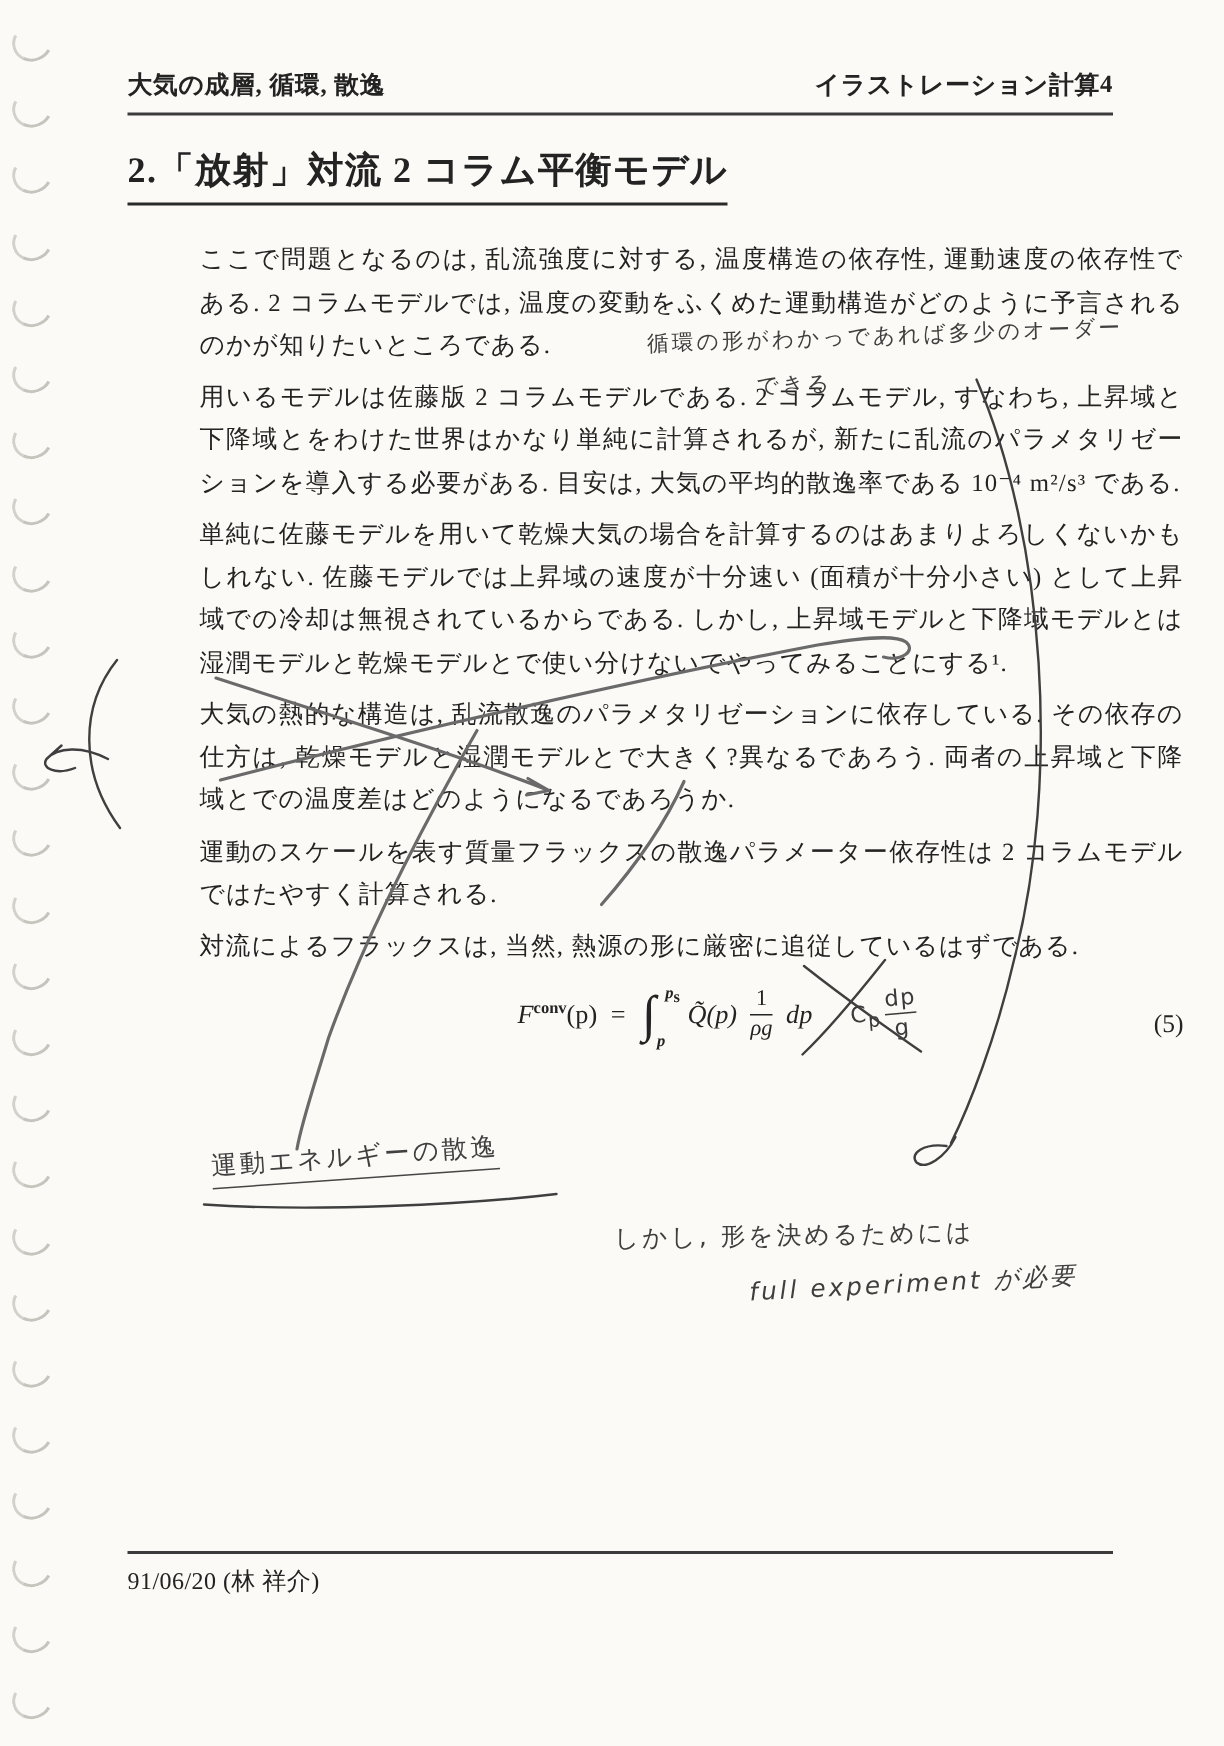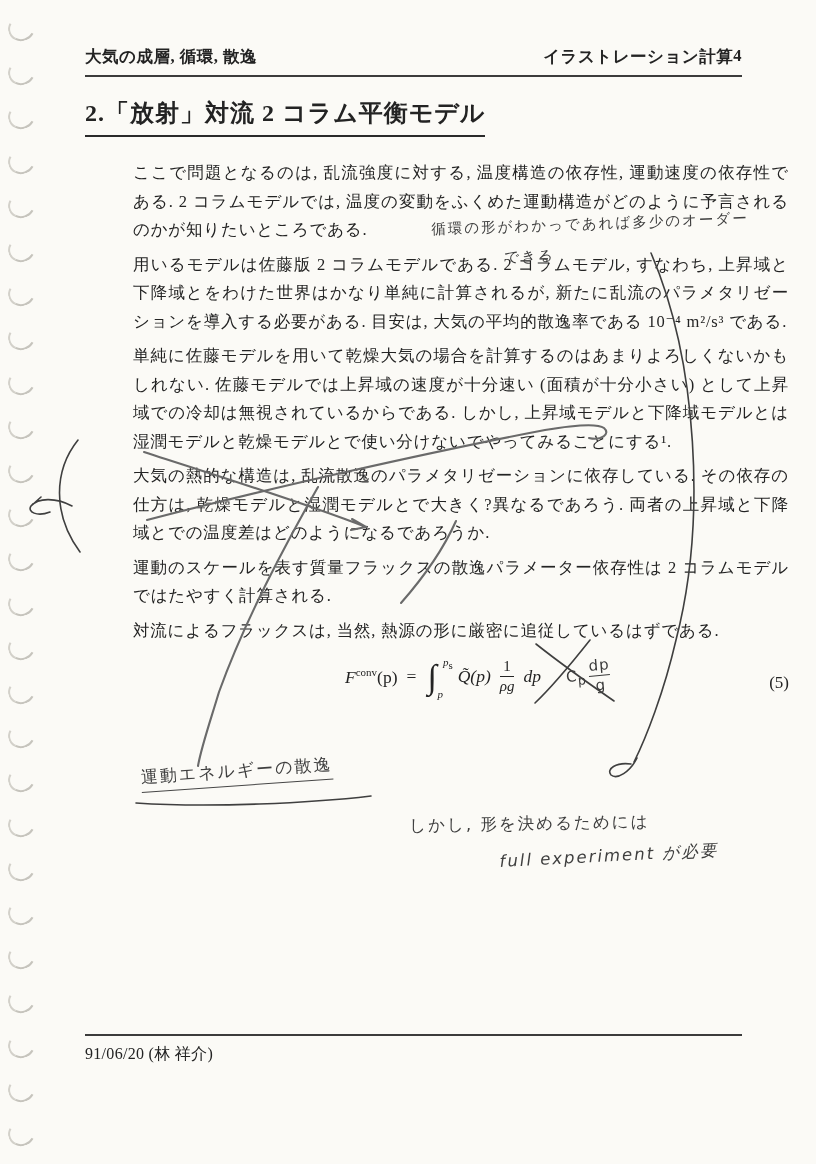--- a/index.html
+++ b/index.html
@@ -37,21 +37,21 @@
     margin:0 0 6px 0;text-align:justify;
     font-size:16.5px;line-height:28.5px;letter-spacing:.8px;
   }
   
   .eq-row{position:relative;width:100%;height:70px;margin-top:6px;}
   .eq-math{
     position:absolute;left:212px;top:8px;display:flex;align-items:center;gap:9px;
     font-size:17.5px;
   }
   .eq-math i{font-family:"Liberation Serif",serif;}
-  .eq-lhs sup,.int-sup,.int-sub,.sub-s{font-size:11px;}
+  .eq-lhs sup,.int-sup,.int-sub,.sub-s{font-size:11px;font-weight:bold;}
   .int-wrap{position:relative;display:inline-block;padding:0 12px 0 2px;}
   .int-sign{font-size:34px;font-weight:200;line-height:34px;}
   .int-sup{position:absolute;top:-4px;right:-4px;}
   .int-sub{position:absolute;bottom:-6px;left:12px;}
   .frac{display:inline-block;text-align:center;vertical-align:middle;line-height:1;}
   .frac .num{display:block;font-size:15px;padding-bottom:2px;}
   .frac .den{display:block;font-size:15px;border-top:1.2px solid #232323;padding-top:2px;}
   .eq-num{position:absolute;right:0;top:22px;font-size:17px;}
   
   .hw{

